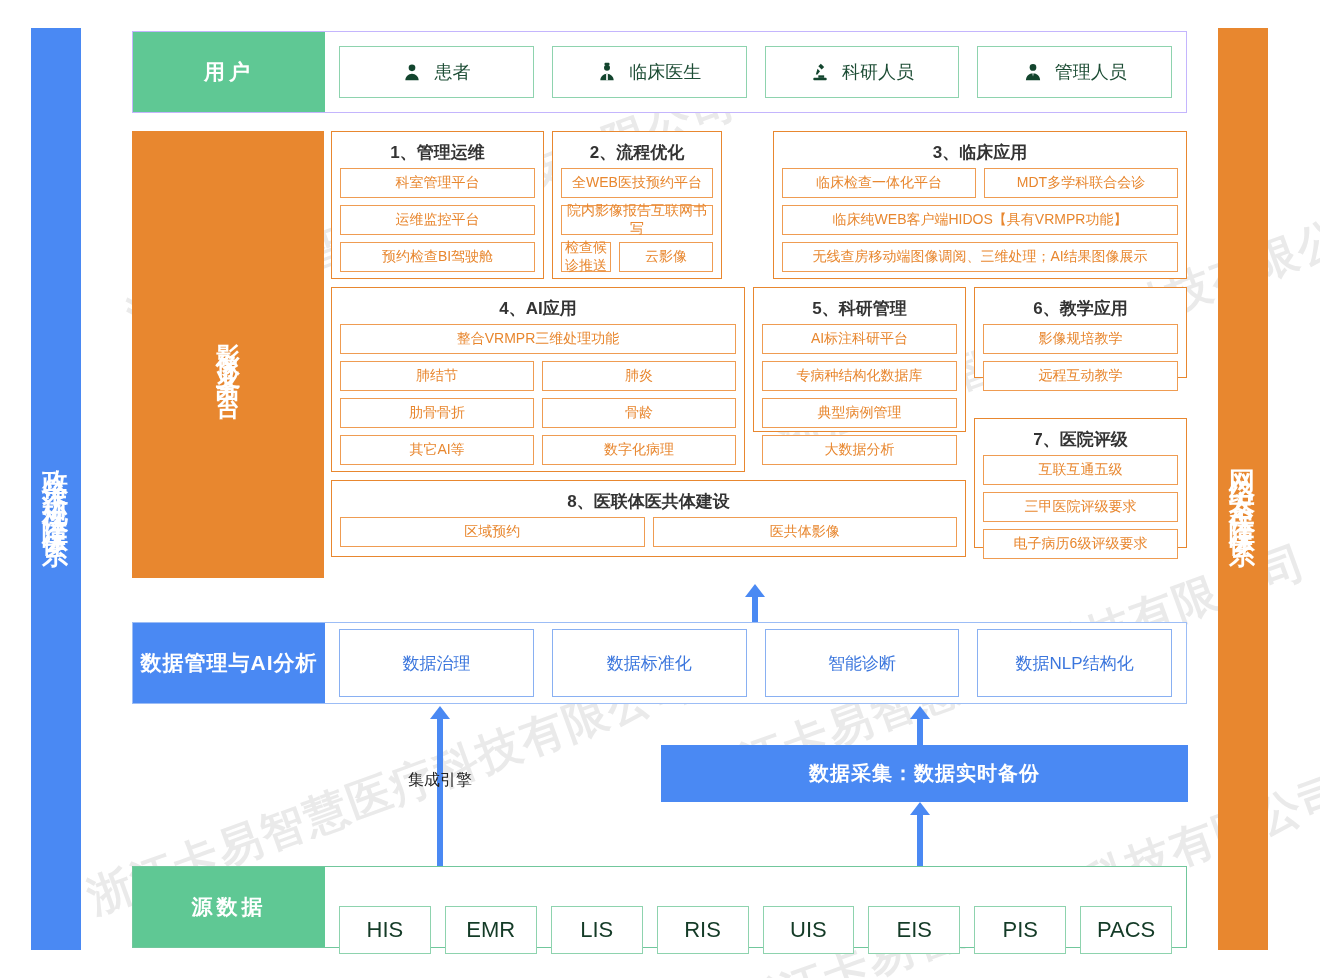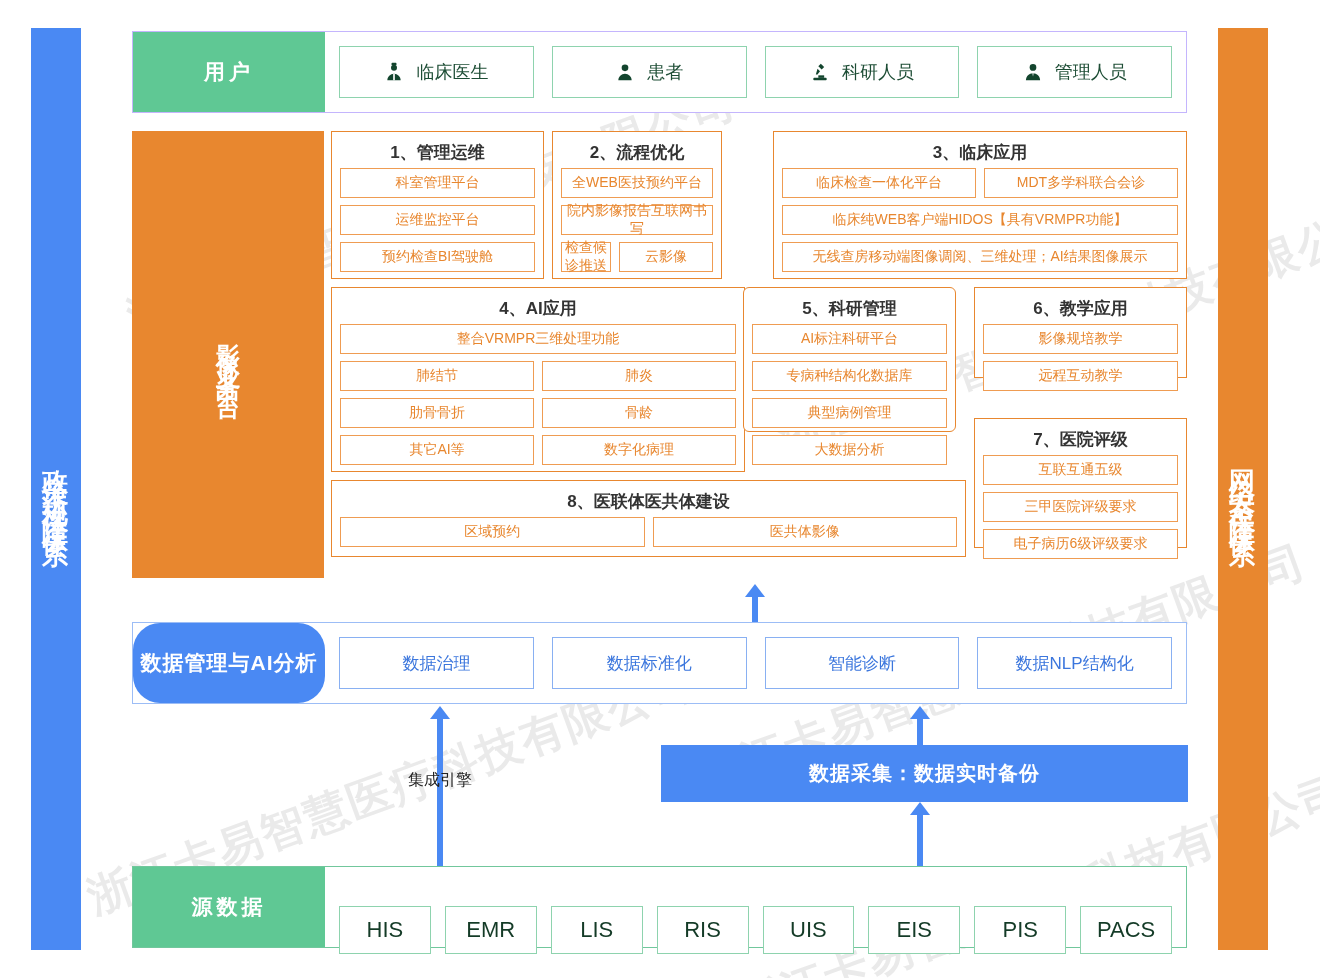--- a/index.html
+++ b/index.html
@@ -85,31 +85,31 @@
     display:flex;align-items:center;justify-content:center;
     height:30px;box-sizing:border-box;
   }
   .cell.narrow{flex:0 0 94px;}
 
   
   #g1{left:0;top:0;width:213px;height:148px;}
   #g2{left:221px;top:0;width:170px;height:148px;}
   #g3{left:442px;top:0;width:414px;height:148px;}
   #g4{left:0;top:156px;width:414px;height:185px;}
-  #g5{left:412px;top:156px;width:213px;height:145px;border-radius:6px;}
+  #g5{left:422px;top:156px;width:213px;height:145px;}
   #g6{left:643px;top:156px;width:213px;height:91px;}
   #g7{left:643px;top:255px;width:213px;height:130px;margin-top:32px;}
   #g8{left:0;top:349px;width:635px;height:77px;}
 
   
   #dm-row{left:132px;top:622px;width:1055px;height:82px;border:1px solid #9cbdf6;box-sizing:border-box;background:#fff;}
-  #dm-row .band-label{width:192px;height:100%;background:#4a89f3;letter-spacing:1px;border-radius:27px;}
+  #dm-row .band-label{width:192px;height:100%;background:#4a89f3;letter-spacing:1px;}
   #dm-row .band-body{padding:0 14px;gap:18px;height:100%;}
   .dm-chip{
-    flex:1;height:52px;border:1px solid #89b0f2;background:#fff;
+    flex:1;height:68px;border:1px solid #89b0f2;background:#fff;
     display:flex;align-items:center;justify-content:center;
     color:#3b76dd;font-size:17px;box-sizing:border-box;
   }
 
   
   #collect-box{
     position:absolute;left:661px;top:745px;width:527px;height:57px;
     background:#4a89f3;color:#fff;font-size:20px;font-weight:700;
     display:flex;align-items:center;justify-content:center;letter-spacing:1px;
   }
@@ -145,41 +145,41 @@
   <div class="wm" style="left:720px;top:870px;">浙江卡易智慧医疗科技有限公司</div>
   <div class="wm" style="left:760px;top:300px;">浙江卡易智慧医疗科技有限公司</div>
   <div class="wm" style="left:680px;top:640px;">浙江卡易智慧医疗科技有限公司</div>
 
   <div class="pillar pillar-left">政策法规保障体系</div>
   <div class="pillar pillar-right">网络安全保障体系</div>
 
   <div class="band" id="user-row">
     <div class="band-label">用户</div>
     <div class="band-body">
+
+      <div class="user-chip">
+        <span>
+          <svg width="20" height="20" viewBox="0 0 24 24" fill="#13452e">
+              <circle cx="12" cy="7" r="4"></circle>
+              <path d="M4 22c0-4.4 3.6-8 8-8s8 3.6 8 8z"></path>
+            </svg>
+        </span>
+        <span>患者</span>
+      </div>
 
       <div class="user-chip">
         <span>
           <svg width="20" height="20" viewBox="0 0 24 24" fill="#13452e">
               <rect x="9" y="1" width="6" height="3" rx="1"></rect>
               <circle cx="12" cy="7" r="3.6"></circle>
               <path d="M4 22c0-4.4 3.6-8 8-8s8 3.6 8 8z"></path>
               <path d="M11 14h2v8h-2z" fill="#fff"></path>
             </svg>
         </span>
         <span>临床医生</span>
-      </div>
-
-      <div class="user-chip">
-        <span>
-          <svg width="20" height="20" viewBox="0 0 24 24" fill="#13452e">
-              <circle cx="12" cy="7" r="4"></circle>
-              <path d="M4 22c0-4.4 3.6-8 8-8s8 3.6 8 8z"></path>
-            </svg>
-        </span>
-        <span>患者</span>
       </div>
 
       <div class="user-chip">
         <span>
           <svg width="20" height="20" viewBox="0 0 24 24" fill="#13452e">
               <path d="M13 2l4 4-3 3-4-4z"></path>
               <path d="M9 8l3 3-3 4H7z"></path>
               <rect x="4" y="19" width="16" height="3" rx="1"></rect>
               <path d="M10 16h7v3h-7z"></path>
             </svg>

